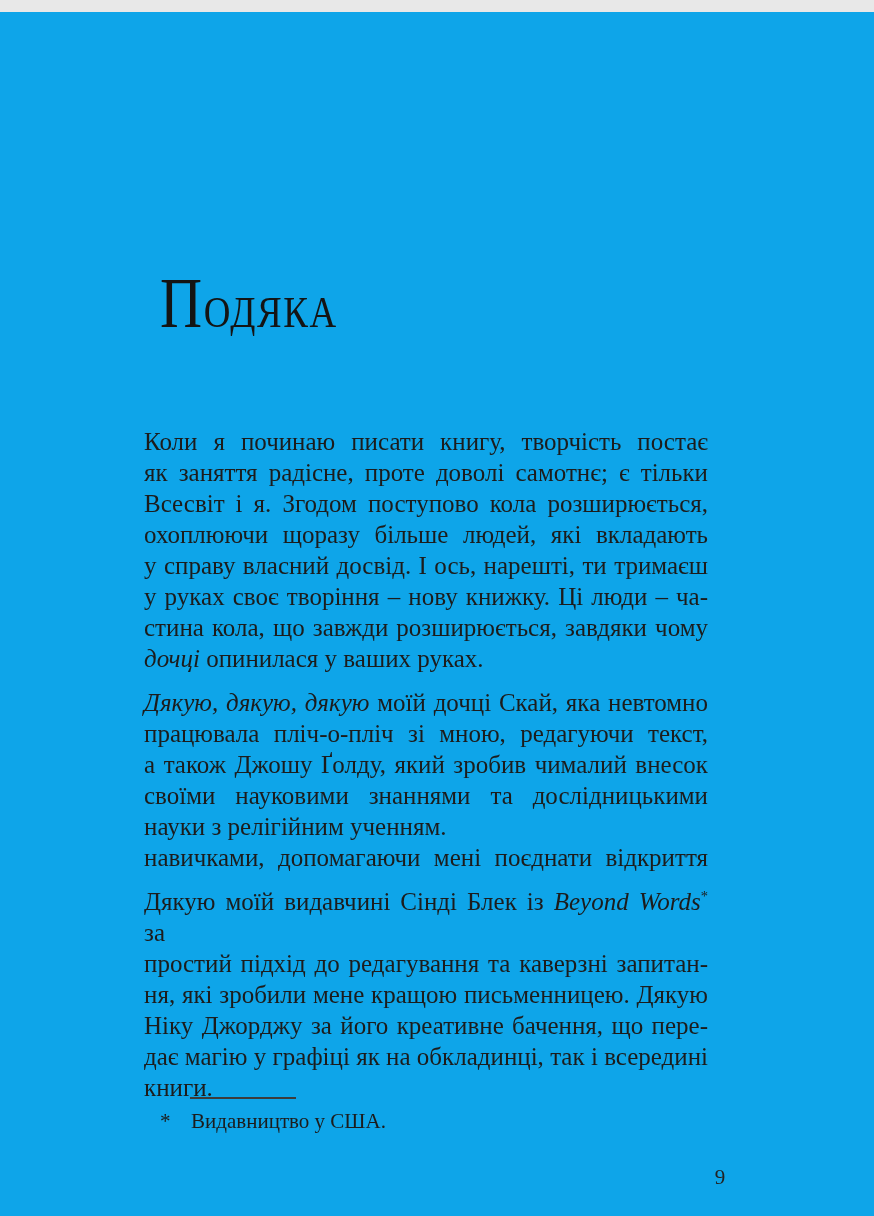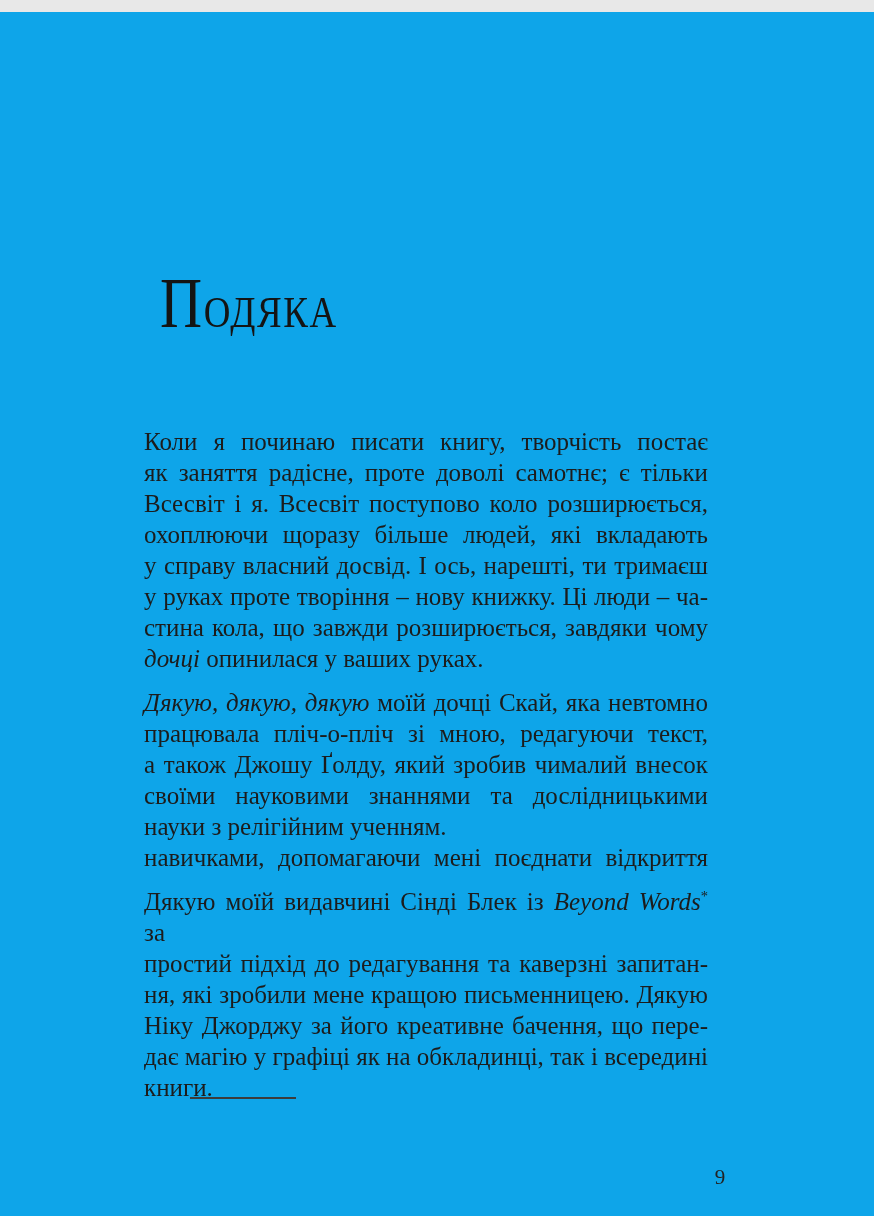--- a/index.html
+++ b/index.html
@@ -98,24 +98,24 @@
 <div class="page">
 
   <div class="chapter-title">
     <span class="initial">П</span><span class="rest">ОДЯКА</span>
   </div>
 
   <div class="content">
       <div class="para">
         <div class="line"><span>Коли я починаю писати книгу, творчість постає</span></div>
         <div class="line"><span>як заняття радісне, проте доволі самотнє; є тільки</span></div>
-        <div class="line"><span>Всесвіт і я. Всесвіт поступово коло розширюється,</span></div>
+        <div class="line"><span>Всесвіт і я. Згодом поступово кола розширюється,</span></div>
         <div class="line"><span>охоплюючи щоразу більше людей, які вкладають</span></div>
         <div class="line"><span>у справу власний досвід. І ось, нарешті, ти тримаєш</span></div>
-        <div class="line"><span>у руках проте творіння – нову книжку. Ці люди – ча-</span></div>
+        <div class="line"><span>у руках своє творіння – нову книжку. Ці люди – ча-</span></div>
         <div class="line"><span>стина кола, що завжди розширюється, завдяки чому</span></div>
         <div class="line last"><span class="seg-italic">дочці</span><span> опинилася у ваших руках.</span></div>
       </div>
       <div class="para">
         <div class="line"><span class="seg-italic">Дякую, дякую, дякую</span><span> моїй дочці Скай, яка невтомно</span></div>
         <div class="line"><span>працювала пліч-о-пліч зі мною, редагуючи текст,</span></div>
         <div class="line"><span>а також Джошу Ґолду, який зробив чималий внесок</span></div>
         <div class="line"><span>своїми науковими знаннями та дослідницькими</span></div>
         <div class="line last"><span>науки з релігійним ученням.</span></div>
         <div class="line"><span>навичками, допомагаючи мені поєднати відкриття</span></div>
@@ -125,16 +125,19 @@
         <div class="line"><span>простий підхід до редагування та каверзні запитан-</span></div>
         <div class="line"><span>ня, які зробили мене кращою письменницею. Дякую</span></div>
         <div class="line"><span>Ніку Джорджу за його креативне бачення, що пере-</span></div>
         <div class="line"><span>дає магію у графіці як на обкладинці, так і всередині</span></div>
         <div class="line last"><span>книги.</span></div>
       </div>
     </div>
 
   <div class="footnote-rule"></div>
 
+  <div class="footnote">
+    <span class="marker">*</span><span>Видавництво у США.</span>
+  </div>
 
   <div class="page-number">9</div>
 
 </div>
 
 </body></html>

